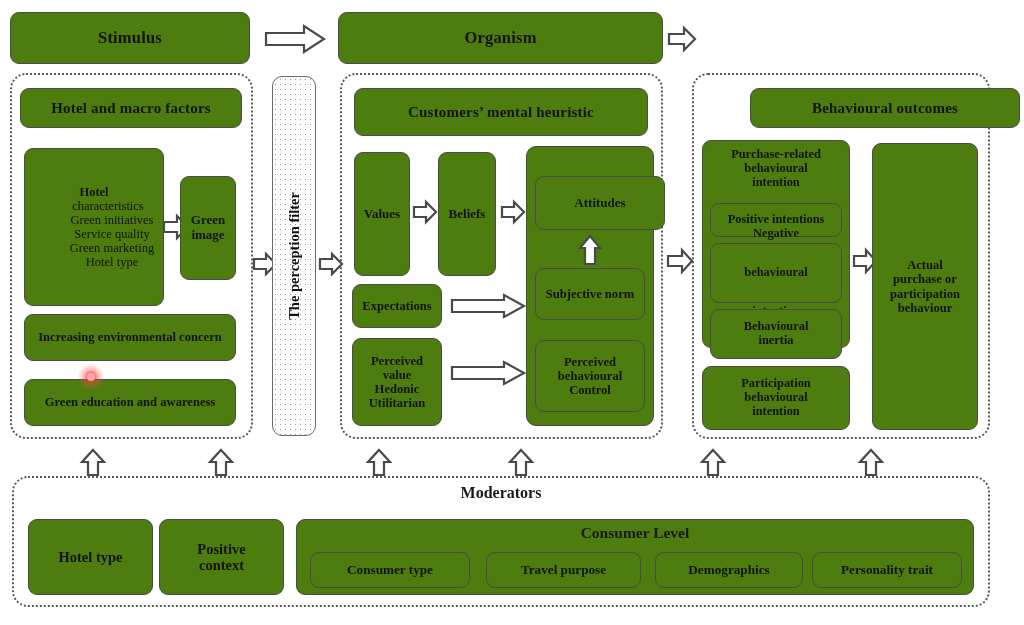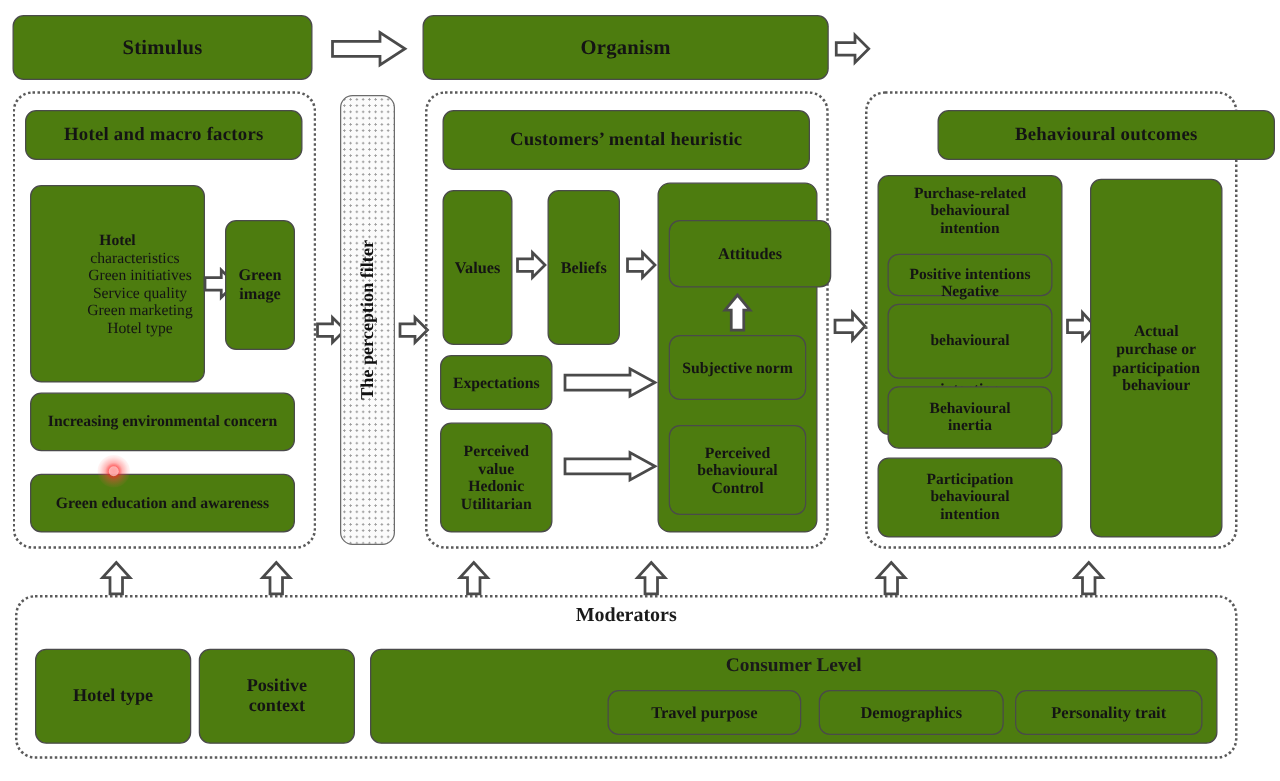--- a/index.html
+++ b/index.html
@@ -332,20 +332,23 @@
     <span class="lbl">Positive</span>
     <span class="lbl">context</span>
   </div>
 
   <div class="box" style="left:296px;top:519px;width:678px;height:76px;flex-direction:column;justify-content:flex-start;padding-top:6px;font-size:15.5px;"></div>
 
   <div class="abs" style="left:296px;top:524px;width:678px;text-align:center;font-weight:bold;font-size:15.5px;">
     <span>Consumer Level</span>
   </div>
 
+  <div class="box thin" style="left:310px;top:552px;width:160px;height:36px;font-size:13.2px;">
+    <span>Consumer type</span>
+  </div>
   <div class="box thin" style="left:486px;top:552px;width:155px;height:36px;font-size:13.2px;">
     <span>Travel purpose</span>
   </div>
   <div class="box thin" style="left:655px;top:552px;width:148px;height:36px;font-size:13.2px;">
     <span>Demographics</span>
   </div>
   <div class="box thin" style="left:812px;top:552px;width:150px;height:36px;font-size:13.2px;">
     <span>Personality trait</span>
   </div>
 

